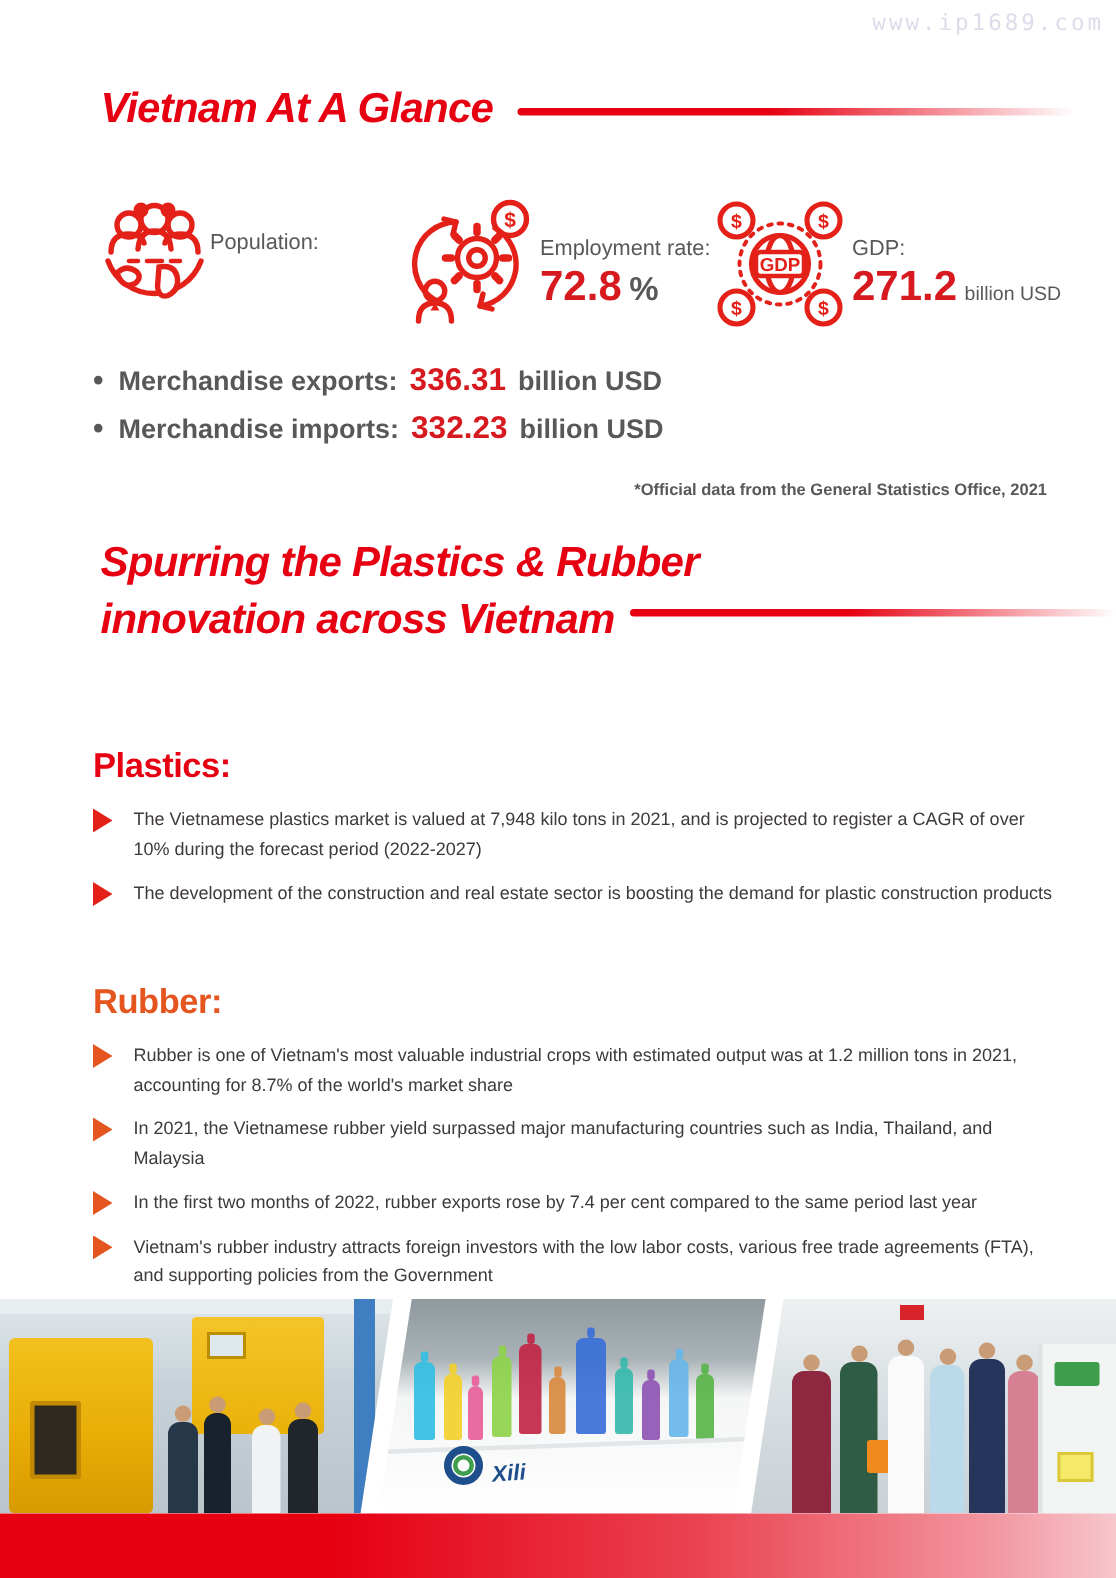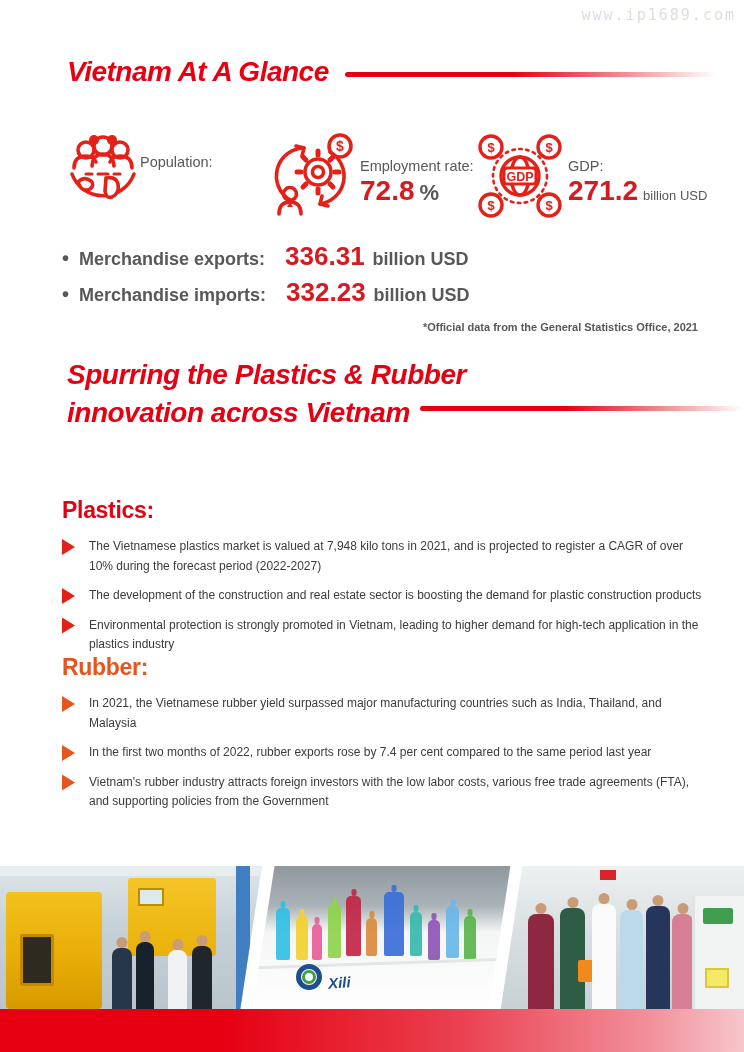--- a/index.html
+++ b/index.html
@@ -38,21 +38,21 @@
   .stat-label { font-size: 14.5px; color: #595757; margin-bottom: 3px; }
   .stat-value { font-size: 28px; font-weight: bold; color: #d71a20; line-height: 1; }
   .stat-unit  { font-size: 13px; font-weight: normal; color: #595757; margin-left: 5px; }
   .stat-unit.big { font-size: 22px; font-weight: bold; }
 
   
   .merch { position: absolute; left: 62px; top: 243px; }
   .merch-row { display: flex; align-items: baseline; margin-bottom: 9px; }
   .merch-dot { color: #595757; font-size: 20px; font-weight: bold; margin-right: 10px; }
   .merch-label { font-size: 18px; font-weight: bold; color: #595757; }
-  .merch-value { font-size: 26px; font-weight: bold; color: #d71a20; margin: 0 8px 0 20px; line-height: 1; }
+  .merch-value { font-size: 21px; font-weight: bold; color: #d71a20; margin: 0 8px 0 8px; line-height: 1; }
   .merch-unit { font-size: 18px; font-weight: bold; color: #595757; }
 
   .footnote {
     position: absolute; top: 321px; left: 0; right: 46px;
     text-align: right; font-size: 11px; font-weight: bold; color: #595757;
   }
 
   .spurring-header { position: absolute; left: 67px; top: 356px; }
   .spurring-header .red-title { display: block; line-height: 38px; }
   .spurring-rule { position: absolute; left: 420px; top: 406px; width: 324px; }
@@ -225,28 +225,28 @@
   <div class="industry plastics">
     <div class="industry-heading">Plastics:</div>
     <div class="industry-item">
       <span class="tri-marker"></span>
       <span class="industry-item-text">The Vietnamese plastics market is valued at 7,948 kilo tons in 2021, and is projected to register a CAGR of over 10% during the forecast period (2022-2027)</span>
     </div>
     <div class="industry-item">
       <span class="tri-marker"></span>
       <span class="industry-item-text">The development of the construction and real estate sector is boosting the demand for plastic construction products</span>
     </div>
-    <div class="industry-item">
-      <span class="tri-marker"></span>
-      <span class="industry-item-text">Environmental protection is strongly promoted in Vietnam, leading to higher demand for high-tech application in the plastics industry</span>
-    </div>
   </div>
 
   <div class="industry rubber">
     <div class="industry-heading">Rubber:</div>
+    <div class="industry-item">
+      <span class="tri-marker"></span>
+      <span class="industry-item-text">Rubber is one of Vietnam's most valuable industrial crops with estimated output was at 1.2 million tons in 2021, accounting for 8.7% of the world's market share</span>
+    </div>
     <div class="industry-item">
       <span class="tri-marker"></span>
       <span class="industry-item-text">In 2021, the Vietnamese rubber yield surpassed major manufacturing countries such as India, Thailand, and Malaysia</span>
     </div>
     <div class="industry-item">
       <span class="tri-marker"></span>
       <span class="industry-item-text">In the first two months of 2022, rubber exports rose by 7.4 per cent compared to the same period last year</span>
     </div>
     <div class="industry-item">
       <span class="tri-marker"></span>

